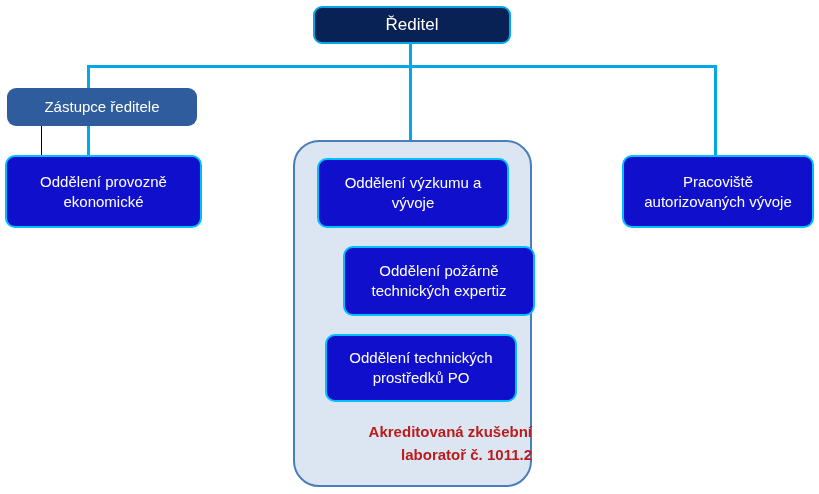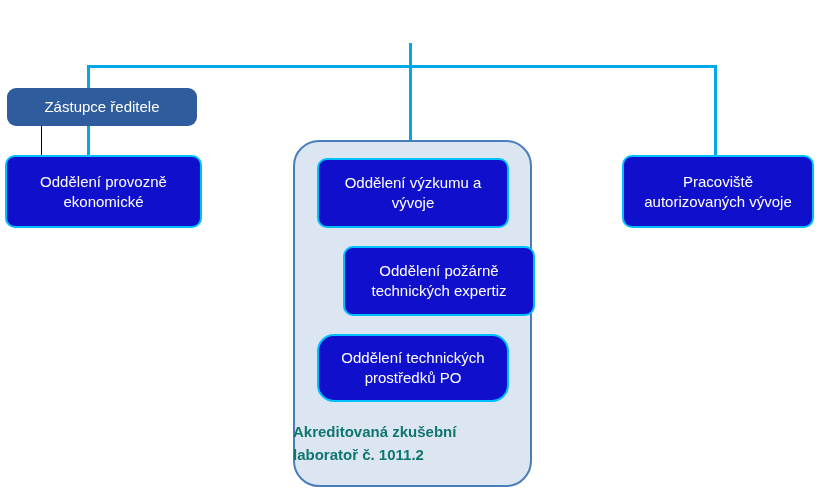--- a/index.html
+++ b/index.html
@@ -71,22 +71,22 @@
   .group-box {
     position: absolute;
     box-sizing: border-box;
     background: #DCE6F2;
     border: 2px solid #4A7EBB;
     border-radius: 26px;
     z-index: 1;
   }
   .group-caption {
     position: absolute;
-    text-align: left;
-    color: #0f766e;
+    text-align: right;
+    color: #b91c1c;
     font-weight: bold;
     font-size: 15px;
     line-height: 1.5;
     white-space: pre-line;
     z-index: 3;
   }
 </style>
 </head>
 <body>
 
@@ -99,41 +99,44 @@
   <div class="line" style="left:87px; top:65px; width:3px; height:92px;"></div>
 
   <div class="line" style="left:409px; top:65px; width:3px; height:95px;"></div>
 
   <div class="line" style="left:714px; top:65px; width:3px; height:92px;"></div>
 
   <div class="line-black" style="left:41px; top:125px; width:1px; height:30px;"></div>
 
   <div class="group-box" style="left:293px; top:140px; width:239px; height:347px;"></div>
 
+  <div class="node node-root" style="left:313px; top:6px; width:198px; height:38px;">
+    <span>Ředitel</span>
+  </div>
 
   <div class="node node-dept" style="left:5px; top:155px; width:197px; height:73px;">
     <span>Oddělení provozně
 ekonomické</span>
   </div>
 
   <div class="node node-deputy" style="left:7px; top:88px; width:190px; height:38px;">
     <span>Zástupce ředitele</span>
   </div>
 
   <div class="node node-dept" style="left:317px; top:158px; width:192px; height:70px;">
     <span>Oddělení výzkumu a
 vývoje</span>
   </div>
 
   <div class="node node-dept" style="left:317px; top:246px; width:192px; height:70px;margin-left:26px;">
     <span>Oddělení požárně
 technických expertiz</span>
   </div>
 
-  <div class="node node-dept" style="left:317px; top:334px; width:192px; height:68px;border-radius:17px;">
+  <div class="node node-dept" style="left:325px; top:334px; width:192px; height:68px;">
     <span>Oddělení technických
 prostředků PO</span>
   </div>
 
   <div class="group-caption" style="left:293px; top:421px; width:239px;">Akreditovaná zkušební
 laboratoř č. 1011.2</div>
 
   <div class="node node-dept" style="left:622px; top:155px; width:192px; height:73px;">
     <span>Pracoviště
 autorizovaných vývoje</span>

